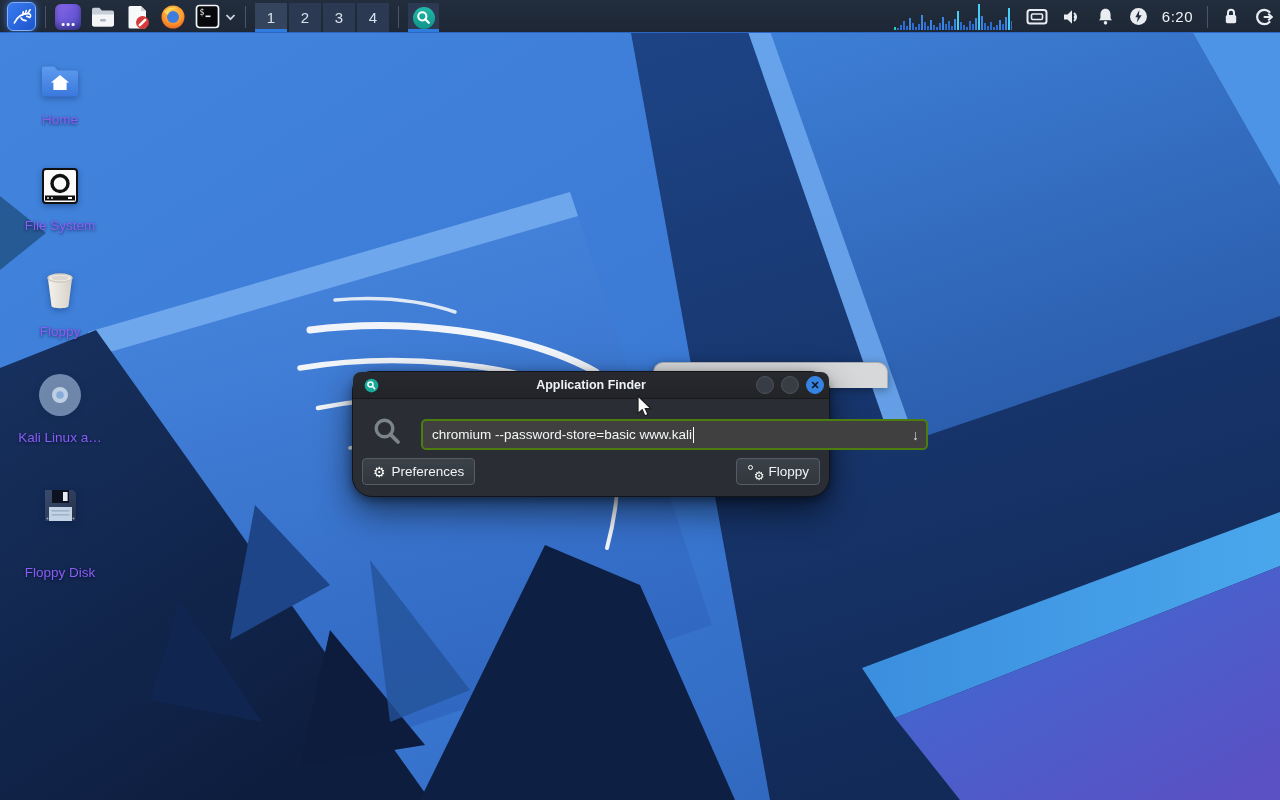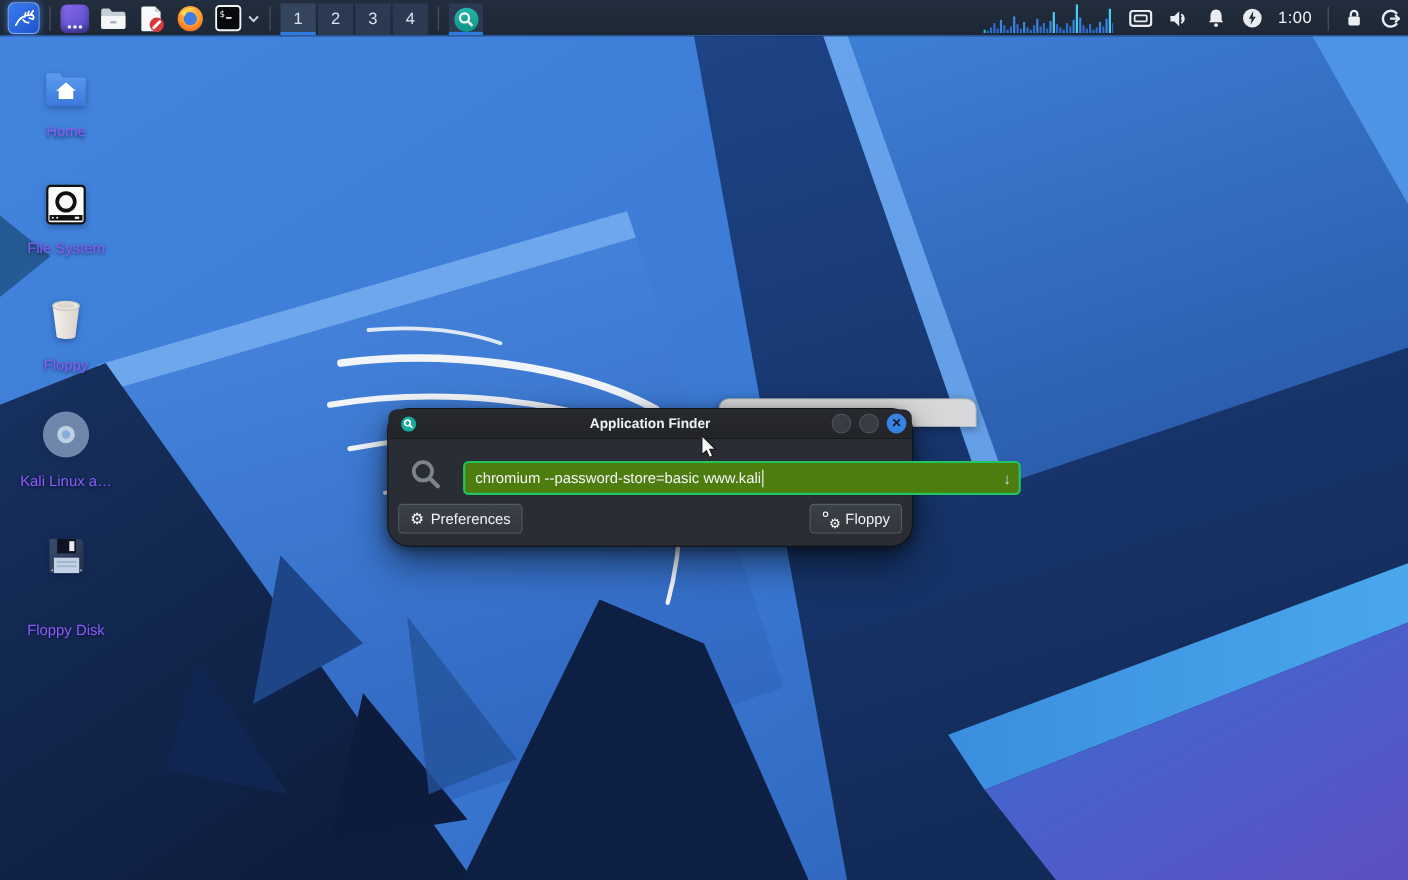--- a/index.html
+++ b/index.html
@@ -66,21 +66,21 @@
   .f-title .t-ic{margin-left:6px;display:flex;}
   .f-title .t-txt{position:absolute;left:0;right:0;text-align:center;
     font-size:12.5px;font-weight:bold;color:#eef1f5;pointer-events:none;}
   .t-btns{margin-left:auto;display:flex;gap:7px;align-items:center;z-index:2;}
   .wbtn{width:18px;height:18px;border-radius:50%;background:#383d45;border:1px solid #4b525b;
     display:flex;align-items:center;justify-content:center;cursor:pointer;}
   .wbtn.close{background:#3584e4;border-color:#3584e4;color:#14171c;
     font-size:11px;font-weight:bold;line-height:1;}
   .f-search-ic{position:absolute;left:19px;top:44px;}
   .f-input{position:absolute;left:68px;top:47px;width:507px;height:31px;
-    background:#4d7c0f;border:2px solid #22c55e;border-radius:5px;
+    background:#404040;border:2px solid #4d7c0f;border-radius:5px;
     display:flex;align-items:center;padding:0 26px 0 9px;cursor:text;}
   .f-input .iv{font-size:13.5px;color:#f4f6f8;white-space:nowrap;overflow:hidden;}
   .caret{display:inline-block;width:1px;height:16px;background:#fff;margin-left:1px;}
   .f-input .dd{position:absolute;right:7px;top:50%;transform:translateY(-50%);
     font-size:14px;color:#d4dae0;cursor:pointer;}
   .f-btn{position:absolute;bottom:11px;height:27px;display:flex;align-items:center;gap:6px;
     padding:0 10px;font-size:13.5px;color:#f0f2f5;cursor:pointer;
     background:linear-gradient(#3b4148,#32373d);border:1px solid #555c65;border-radius:4px;}
   .btn-prefs{left:9px;}
   .btn-launch{right:9px;}
@@ -326,21 +326,21 @@
         </svg>
       </div>
 
       <div class="tray-ic">
         <svg width="19" height="19" viewBox="0 0 18 18">
           <circle cx="9" cy="9" r="8" fill="#e9edf2"></circle>
           <polygon points="9.8,2.8 6,9.6 8.4,9.6 7.4,14.6 12,7.8 9.4,7.8" fill="#232b38"></polygon>
         </svg>
       </div>
 
-      <div class="clock">1:00</div>
+      <div class="clock">6:20</div>
 
       <div class="psep"></div>
 
       <div class="tray-ic">
         <svg width="18" height="19" viewBox="0 0 18 19">
           <path d="M6,8 V5.8 A3,3 0 0 1 12,5.8 V8" fill="none" stroke="#e9edf2" stroke-width="2"></path>
           <rect x="3.8" y="8" width="10.4" height="8.2" rx="1.6" fill="#e9edf2"></rect>
         </svg>
       </div>
 

